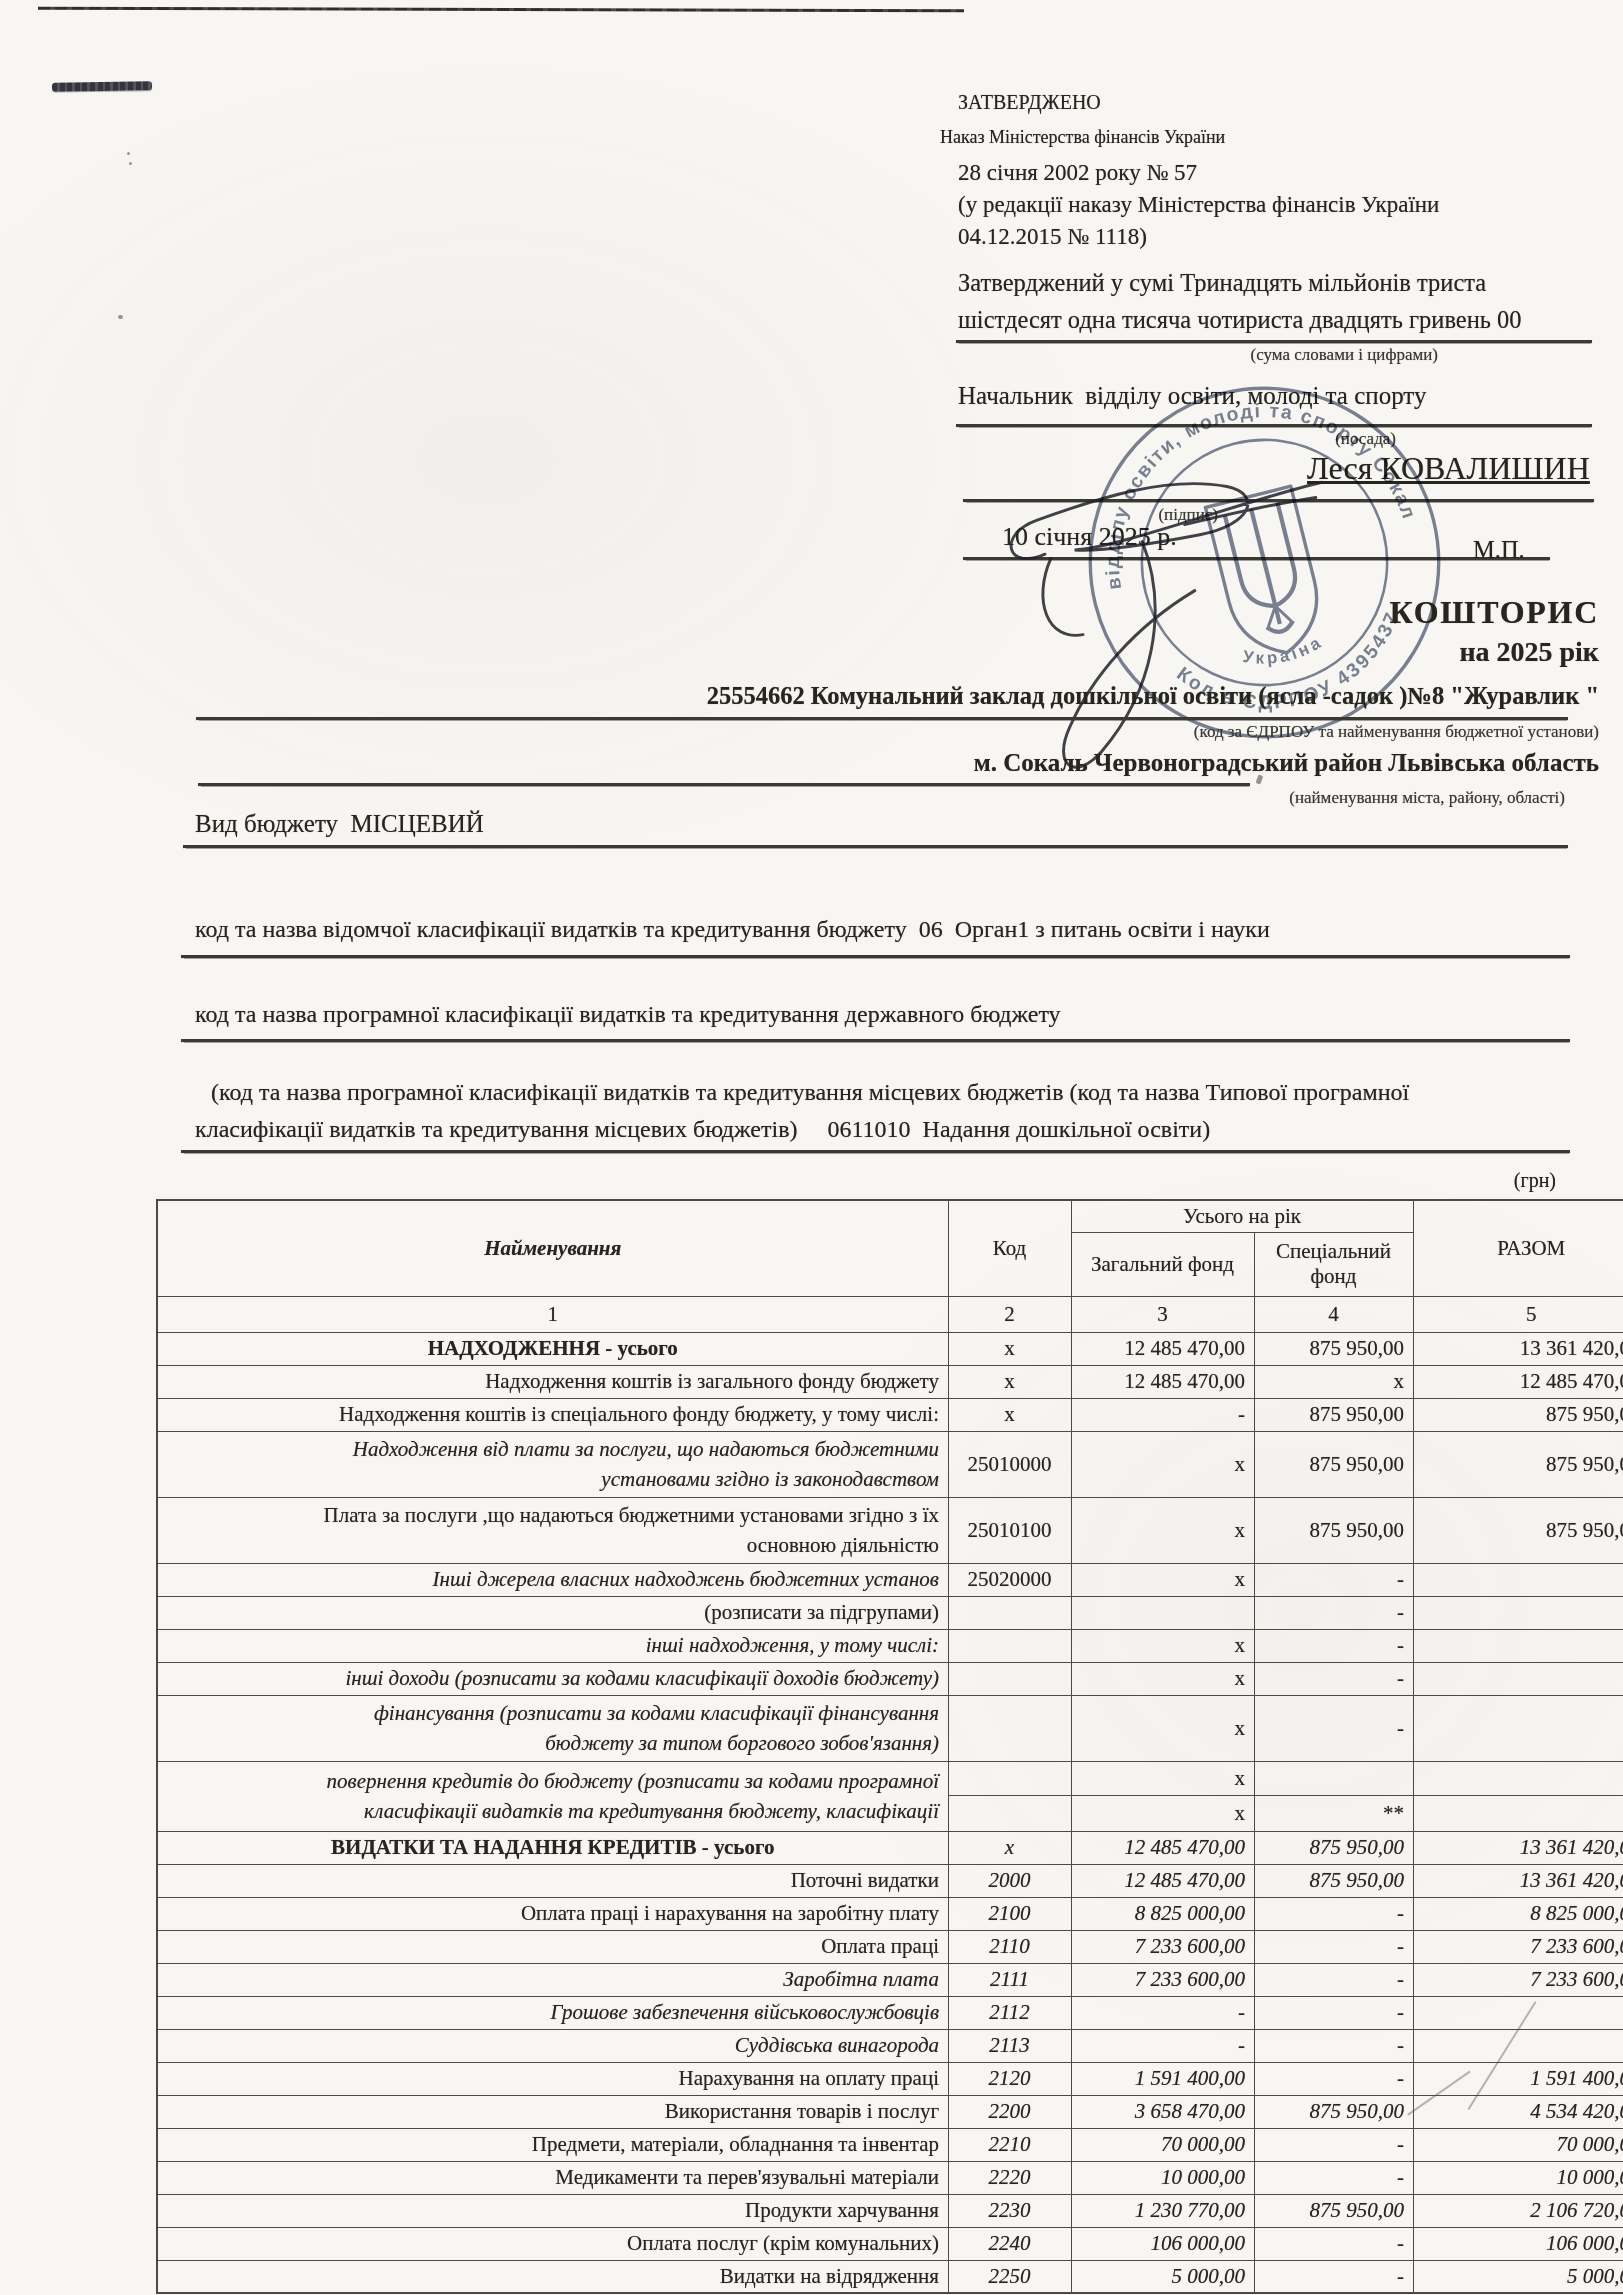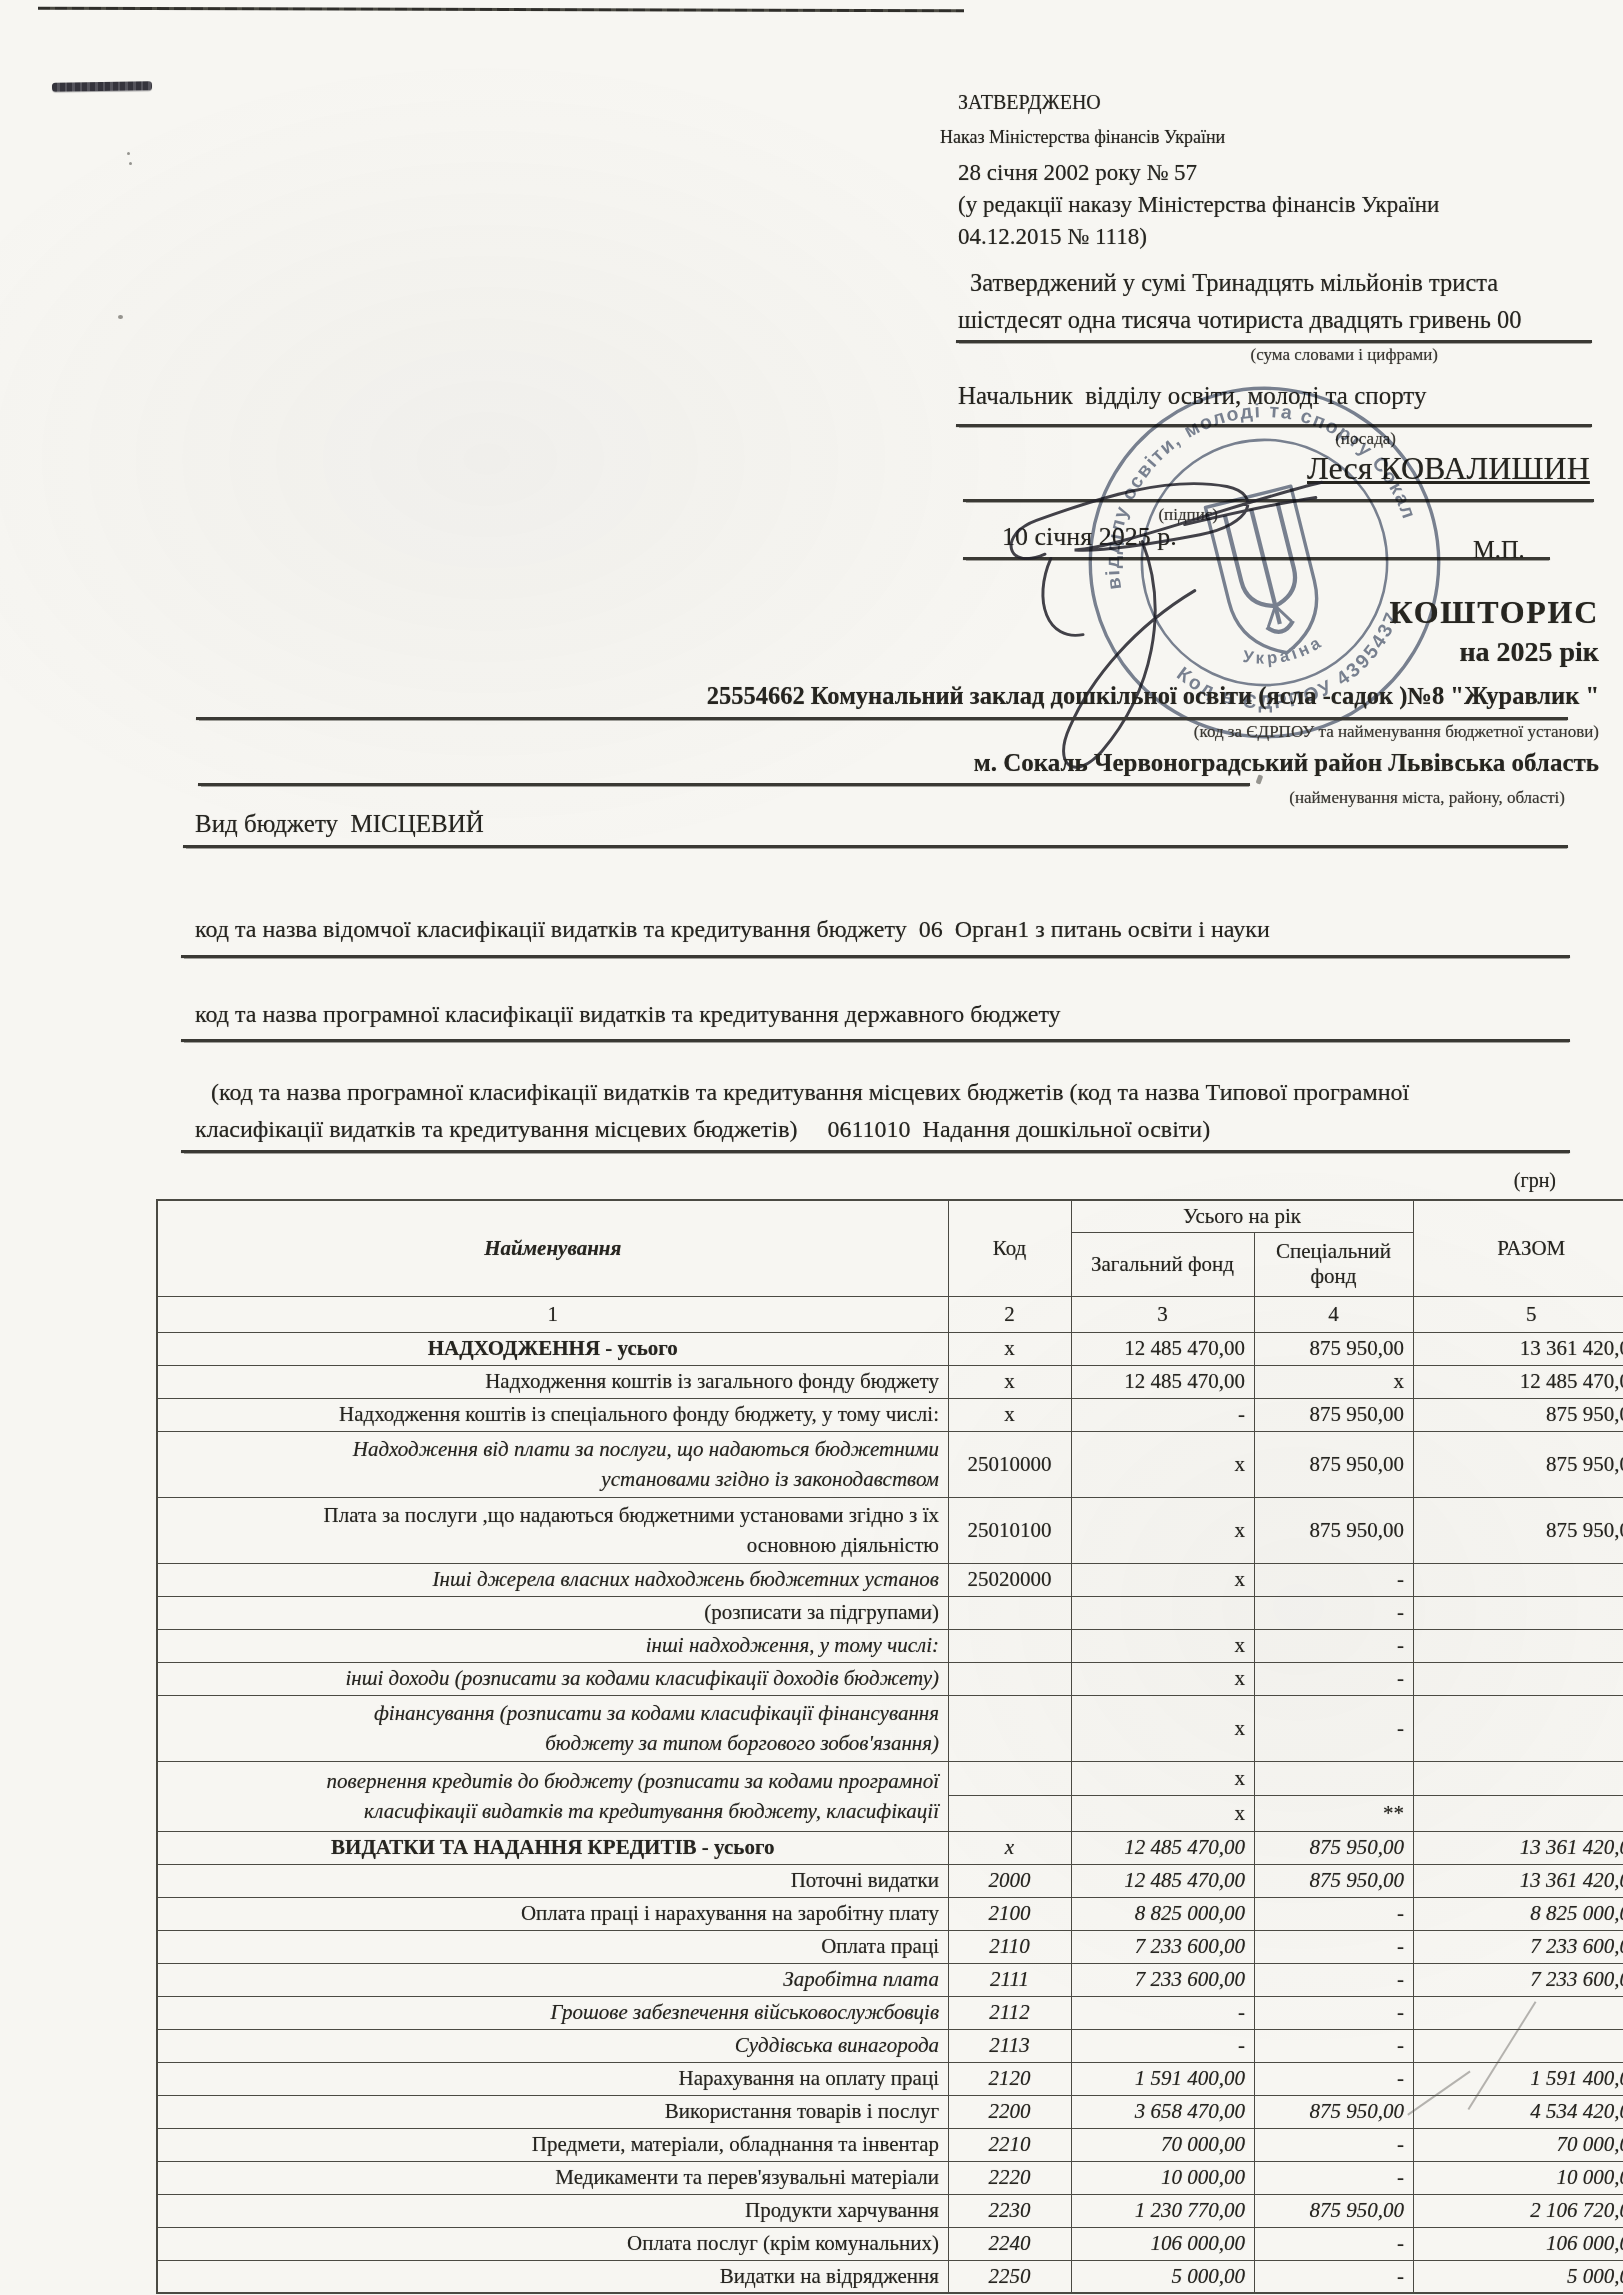--- a/index.html
+++ b/index.html
@@ -68,21 +68,21 @@
 <div class="speck" style="left:1257px;top:775px;width:5px;height:8.5px;transform:rotate(20deg);border-radius:1.7px;"></div>
 <div class="scratch" style="left:1501px;top:1992px;"></div>
 <div class="scratch" style="left:1438px;top:2055px;height:76px;transform:rotate(55deg);"></div>
 
 <div class="abs txt" style="left:958px;top:91px;font-size:20px;">ЗАТВЕРДЖЕНО</div>
 <div class="abs txt" style="left:916px;top:127px;font-size:18px;margin-left:24px;">Наказ Міністерства фінансів України</div>
 <div class="abs txt" style="left:958px;top:160px;font-size:23px;">28 січня 2002 року № 57</div>
 <div class="abs txt" style="left:958px;top:192px;font-size:23px;">(у редакції наказу Міністерства фінансів України</div>
 <div class="abs txt" style="left:958px;top:224px;font-size:23px;">04.12.2015 № 1118)</div>
 
-<div class="abs txt" style="left:958px;top:269px;font-size:24.5px;margin-left:12px;">Затверджений у сумі Тринадцять мільйонів триста</div>
+<div class="abs txt" style="left:958px;top:269px;font-size:24.5px;">Затверджений у сумі Тринадцять мільйонів триста</div>
 <div class="abs txt" style="left:958px;top:306px;font-size:24.5px;">шістдесят одна тисяча чотириста двадцять гривень 00</div>
 <div class="uline" style="left:956px;top:340px;width:636px;"></div>
 <div class="abs txt small ctr" style="left:1057px;top:345px;width:381px;">(сума словами і цифрами)</div>
 
 <div class="abs txt" style="left:958px;top:382px;font-size:25px;">Начальник  відділу освіти, молоді та спорту</div>
 <div class="uline" style="left:956px;top:424px;width:636px;"></div>
 <div class="abs txt small ctr" style="left:1100px;top:429px;width:296px;">(посада)</div>
 
 <div class="abs txt" style="left:1307px;top:450px;font-size:32px;text-decoration:underline;">Леся КОВАЛИШИН</div>
 <div class="uline" style="left:963px;top:499px;width:631px;"></div>

